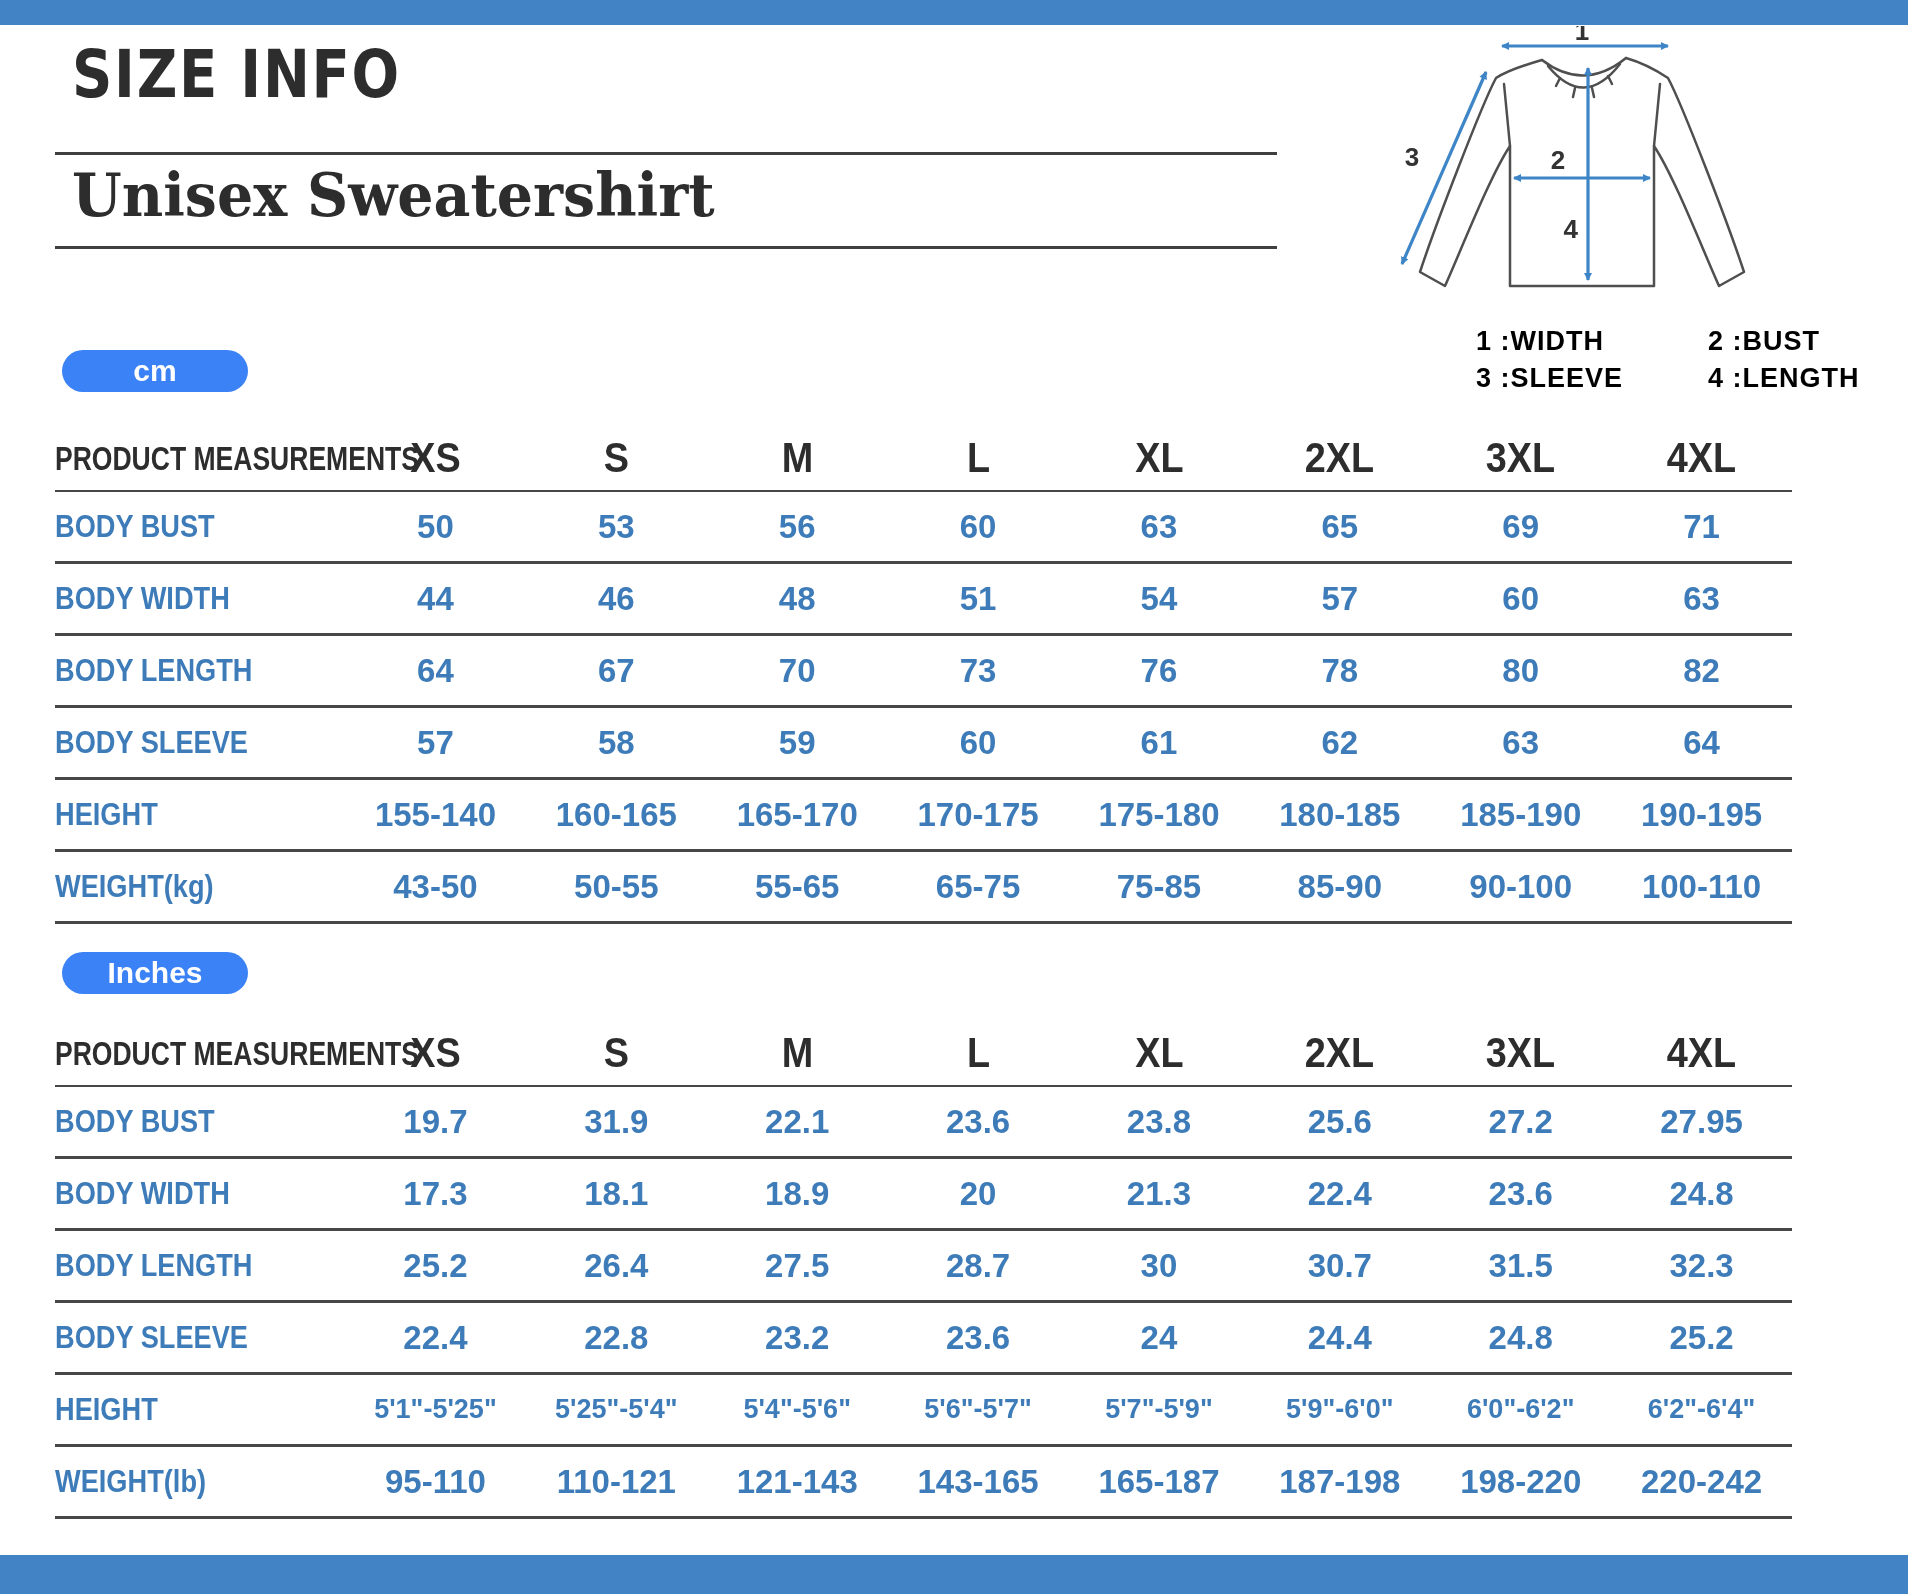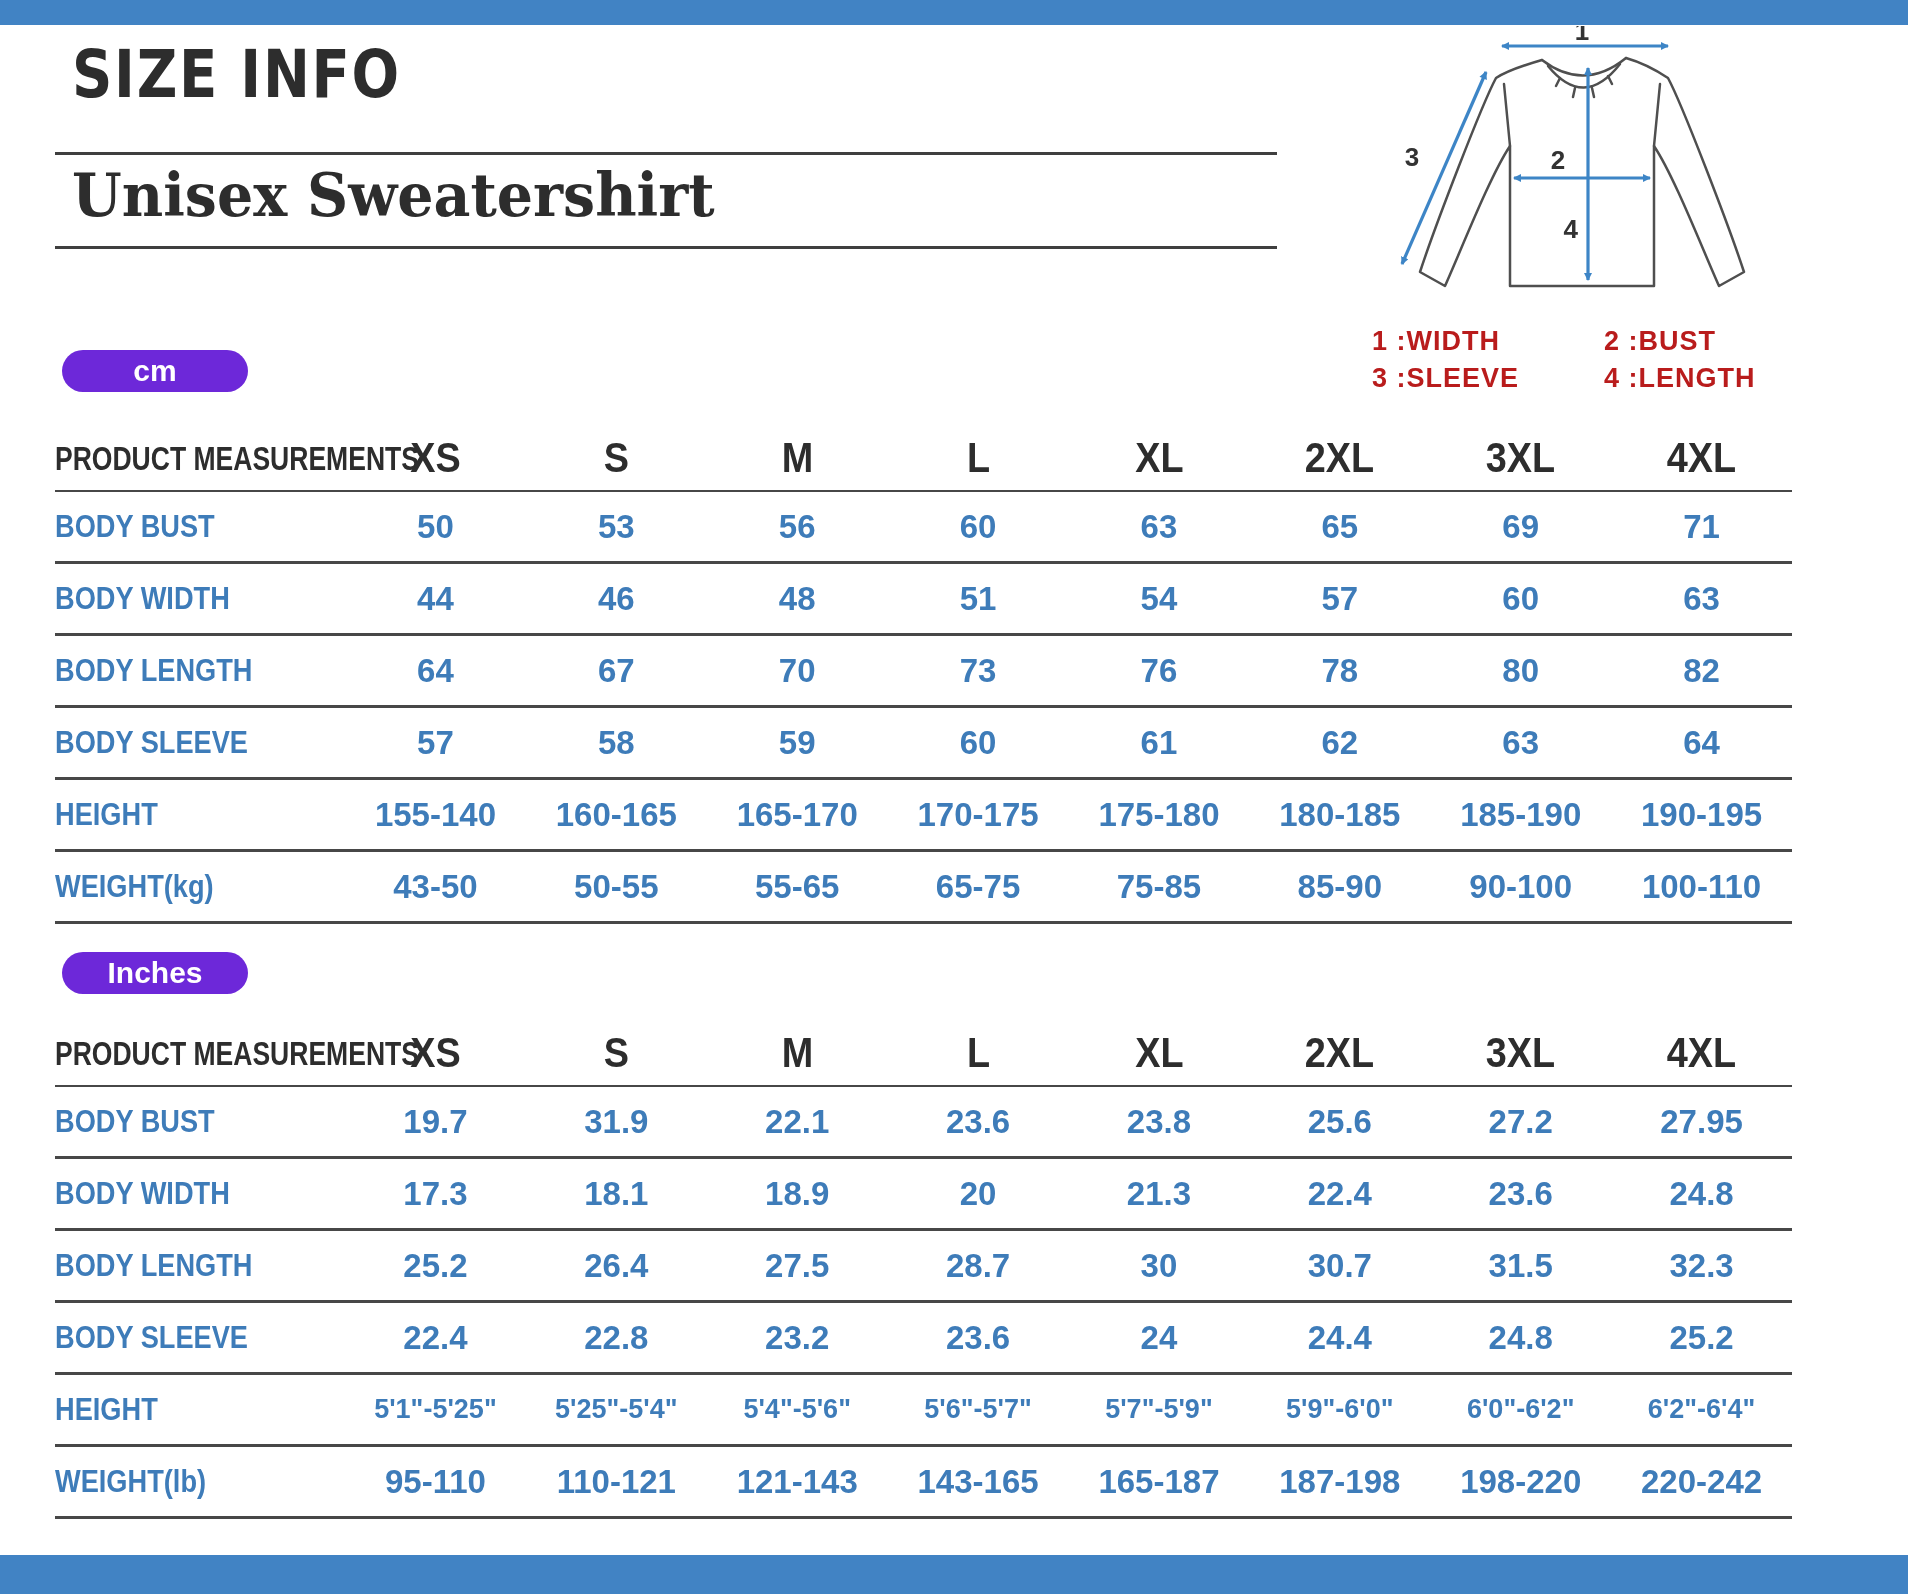--- a/index.html
+++ b/index.html
@@ -21,21 +21,21 @@
   .rule-1{top:152px}
   .rule-2{top:246px}
   .subtitle{
     position:absolute;left:72px;top:160px;
     font-family:"DejaVu Serif","DejaVu Sans",serif;font-weight:bold;font-size:60px;
     color:#2d2d2d;transform:scaleX(.95);transform-origin:left top;white-space:nowrap;
   }
 
   .badge{
     position:absolute;left:62px;width:186px;height:42px;border-radius:22px;
-    background:#6d28d9;color:#fff;font-weight:bold;font-size:30px;
+    background:#3b82f6;color:#fff;font-weight:bold;font-size:30px;
     display:flex;align-items:center;justify-content:center;
   }
   .badge-cm{top:350px}
   .badge-in{top:952px}
 
   .sizetable{position:absolute;left:55px;width:1737px}
   .table-cm{top:426px}
   .table-in{top:1021px}
   .trow{
     display:grid;grid-template-columns:290px repeat(8,1fr);
@@ -54,23 +54,23 @@
     font-size:32px;font-weight:800;color:#3e7cb9;white-space:nowrap;
     transform:scaleX(.85);transform-origin:left center;
   }
   .val{
     font-size:33px;font-weight:bold;color:#3e7cb9;text-align:center;white-space:nowrap;
   }
   .val-long{font-size:27px}
 
   .diagram{position:absolute;left:1390px;top:26px;width:392px;height:294px}
   .legend{
-    position:absolute;left:1372px;top:326px;
+    position:absolute;left:1476px;top:326px;
     display:grid;grid-template-columns:232px auto;row-gap:6px;
-    font-size:27px;font-weight:800;color:#b91c1c;letter-spacing:1px;
+    font-size:27px;font-weight:800;color:#000000;letter-spacing:1px;
   }
 </style>
 </head>
 <body>
 
 <div class="bar bar-top"></div>
 <div class="bar bar-bottom"></div>
 
 <div class="title">SIZE INFO</div>
 <div class="rule rule-1"></div>

